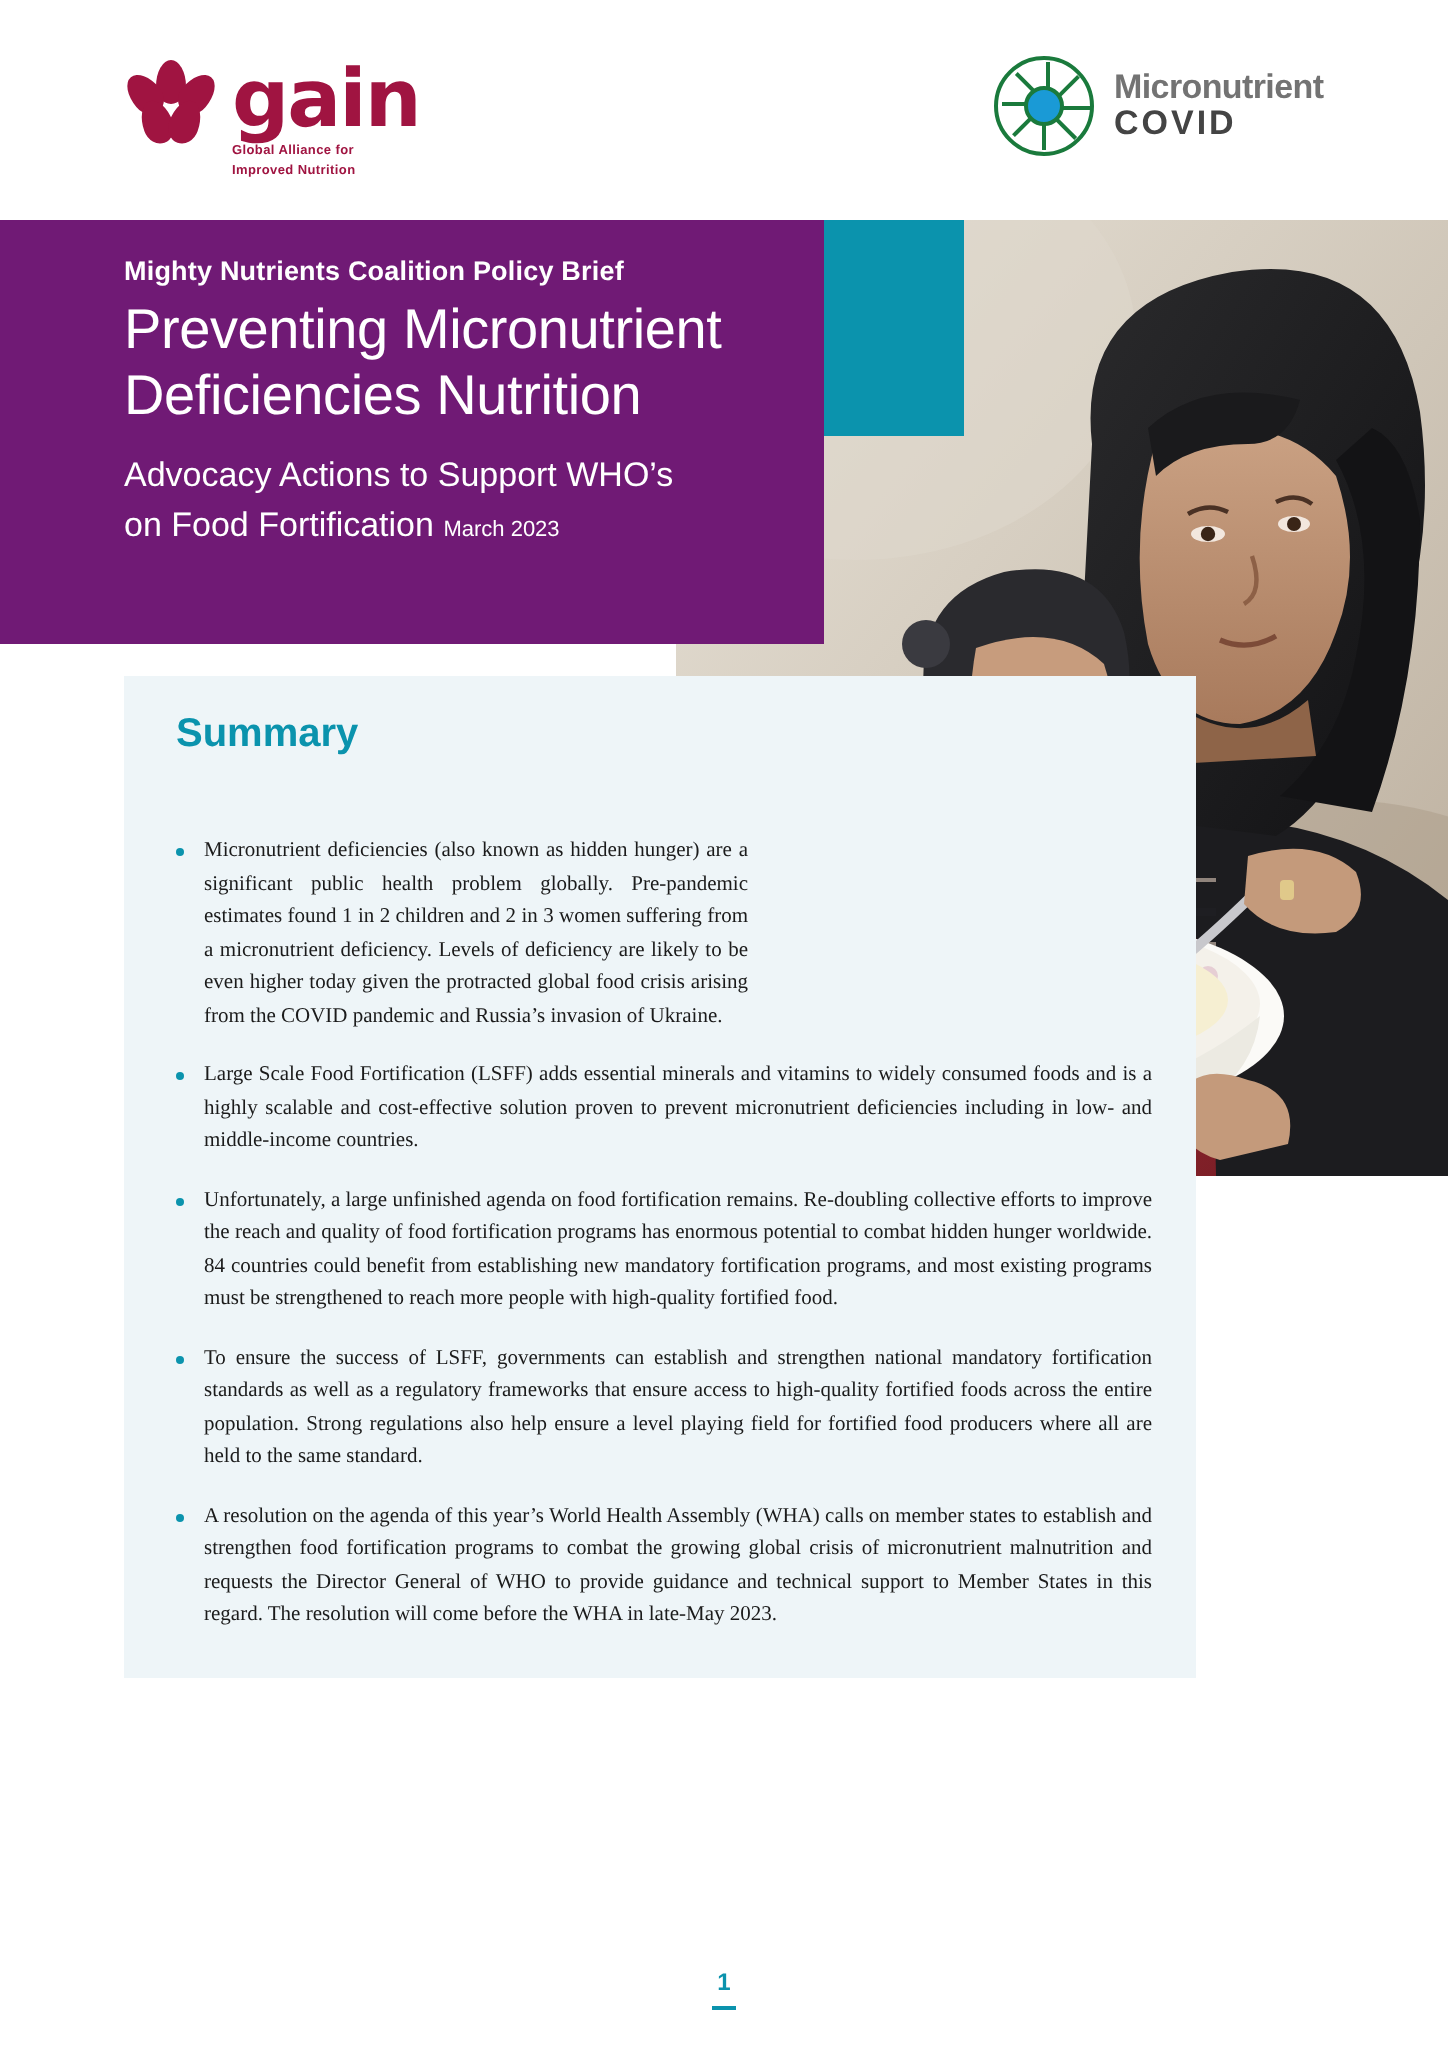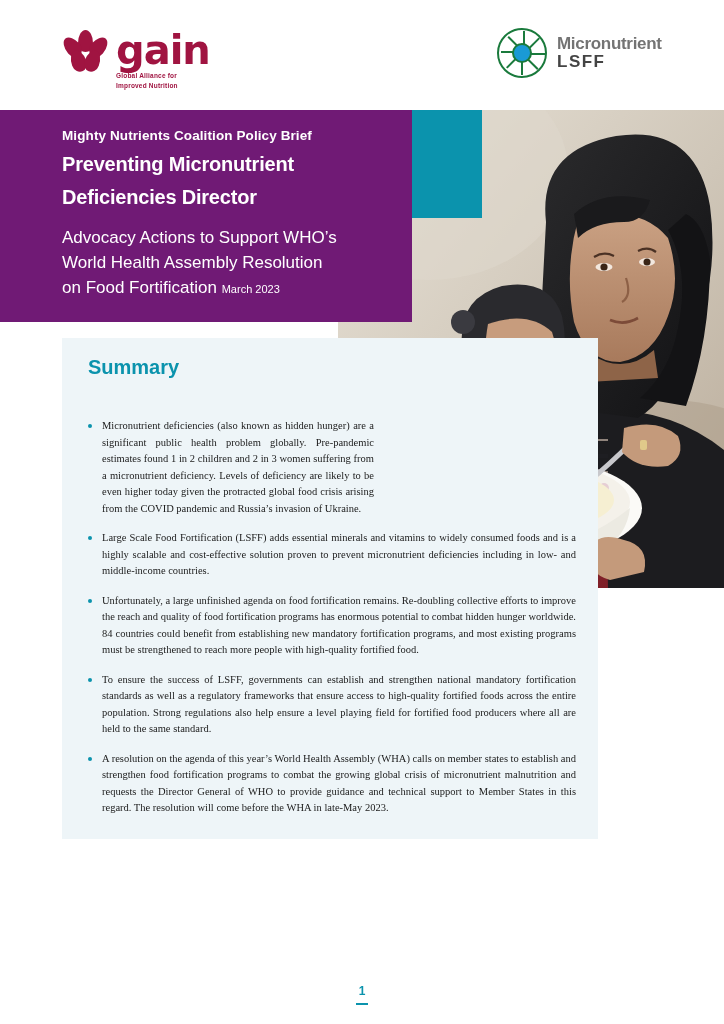--- a/index.html
+++ b/index.html
@@ -140,22 +140,22 @@
     top: 18px;
     font-size: 13.5px;
     font-weight: bold;
     letter-spacing: 0.1px;
   }
   .main-title {
     position: absolute;
     left: 62px;
     top: 38px;
     width: 420px;
-    font-size: 20px;
-    font-weight: bold;
+    font-size: 28px;
+    font-weight: normal;
     line-height: 33px;
     letter-spacing: -0.2px;
   }
   .title-extension {
     position: absolute;
     left: 412px;
     top: 110px;
     width: 70px;
     height: 108px;
     background: #0b93ad;
@@ -266,21 +266,21 @@
       <div class="spoke" style="transform:rotate(90deg) translateX(-1px);"></div>
       <div class="spoke" style="transform:rotate(135deg) translateX(-1px);"></div>
       <div class="spoke" style="transform:rotate(180deg) translateX(-1px);"></div>
       <div class="spoke" style="transform:rotate(225deg) translateX(-1px);"></div>
       <div class="spoke" style="transform:rotate(270deg) translateX(-1px);"></div>
       <div class="spoke" style="transform:rotate(315deg) translateX(-1px);"></div>
       <div class="inner-circle"></div>
     </div>
     <div class="mnf-text">
       <div class="mnf-top">Micronutrient</div>
-      <div class="mnf-bottom">LSFF</div>
+      <div class="mnf-bottom">COVID</div>
     </div>
   </div>
 </div>
 
 <div class="hero">
   <svg width="386" height="478" viewBox="0 0 386 478" xmlns="http://www.w3.org/2000/svg" aria-label="mother feeding child">
     <defs>
       <linearGradient id="bgGrad" x1="0" y1="0" x2="1" y2="1">
         <stop offset="0%" stop-color="#e8e2d7"></stop>
         <stop offset="55%" stop-color="#cfc6b8"></stop>
@@ -393,25 +393,24 @@
 
     <rect x="302" y="330" width="7" height="10" rx="2" fill="#e0c98a"></rect>
   </svg>
 </div>
 
 <div class="title-extension"></div>
 <div class="title-band">
   <div class="kicker">Mighty Nutrients Coalition Policy Brief</div>
   <div class="main-title">
     <div>Preventing Micronutrient</div>
-    <div>Deficiencies Director</div>
+    <div>Deficiencies Nutrition</div>
   </div>
   <div class="subtitle">
     <div>Advocacy Actions to Support WHO’s</div>
-    <div>World Health Assembly Resolution</div>
     <div>
       <span>on Food Fortification</span>
       <span class="date">March 2023</span>
     </div>
   </div>
 </div>
 
 <div class="summary-panel">
   <div class="summary-title">Summary</div>
   <div class="bullets">

